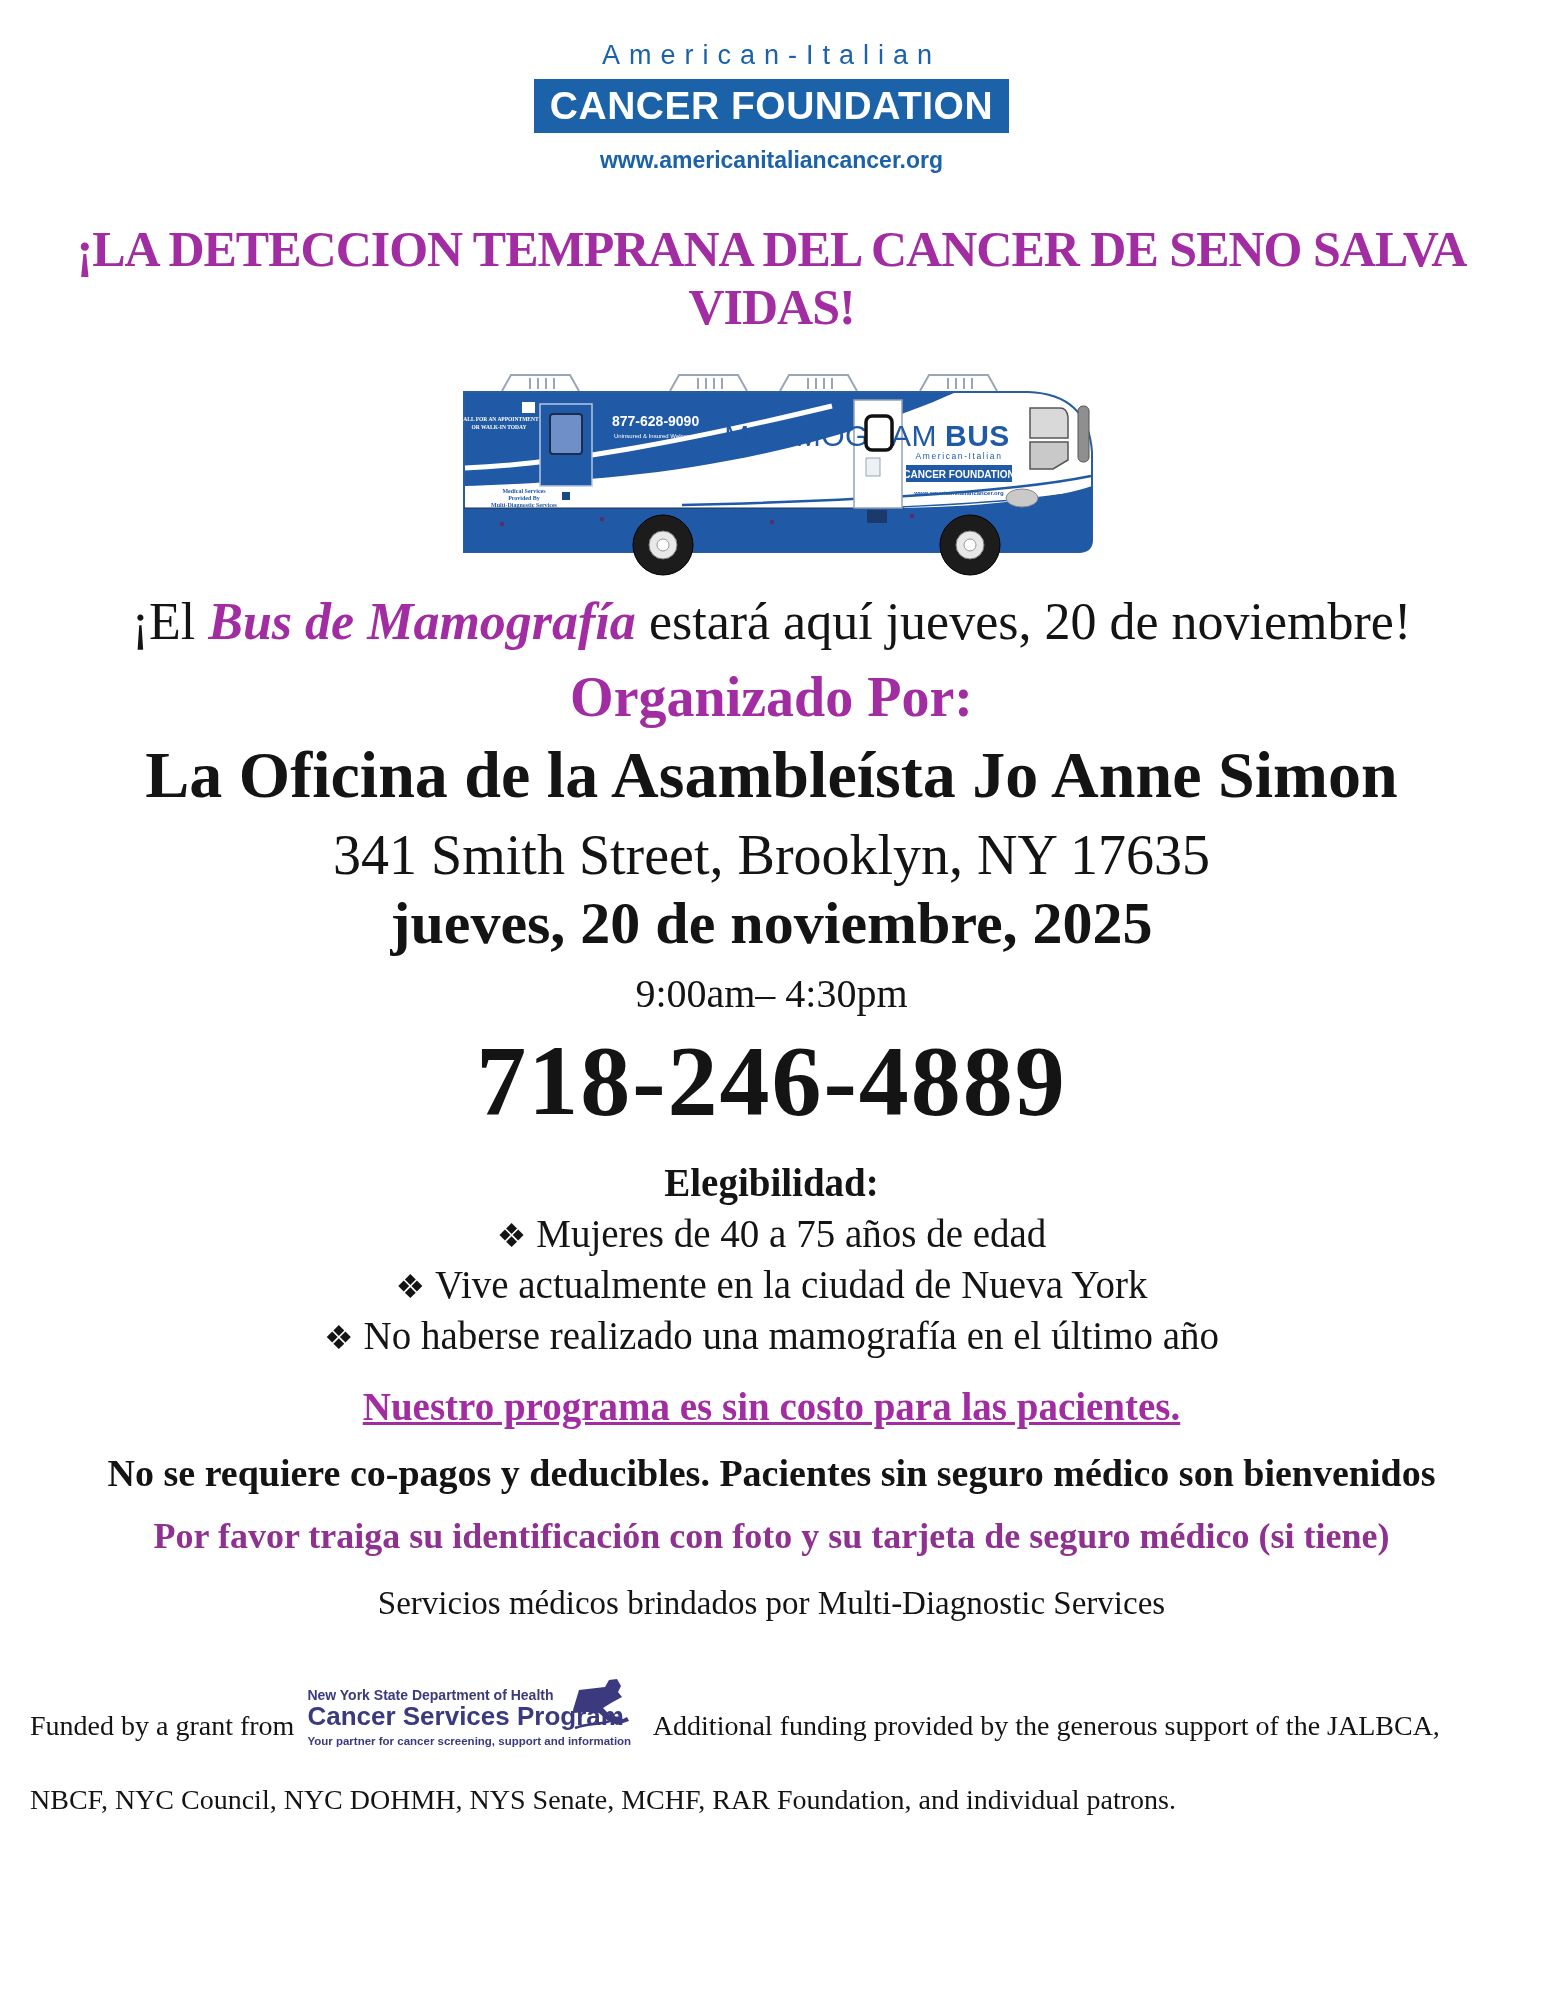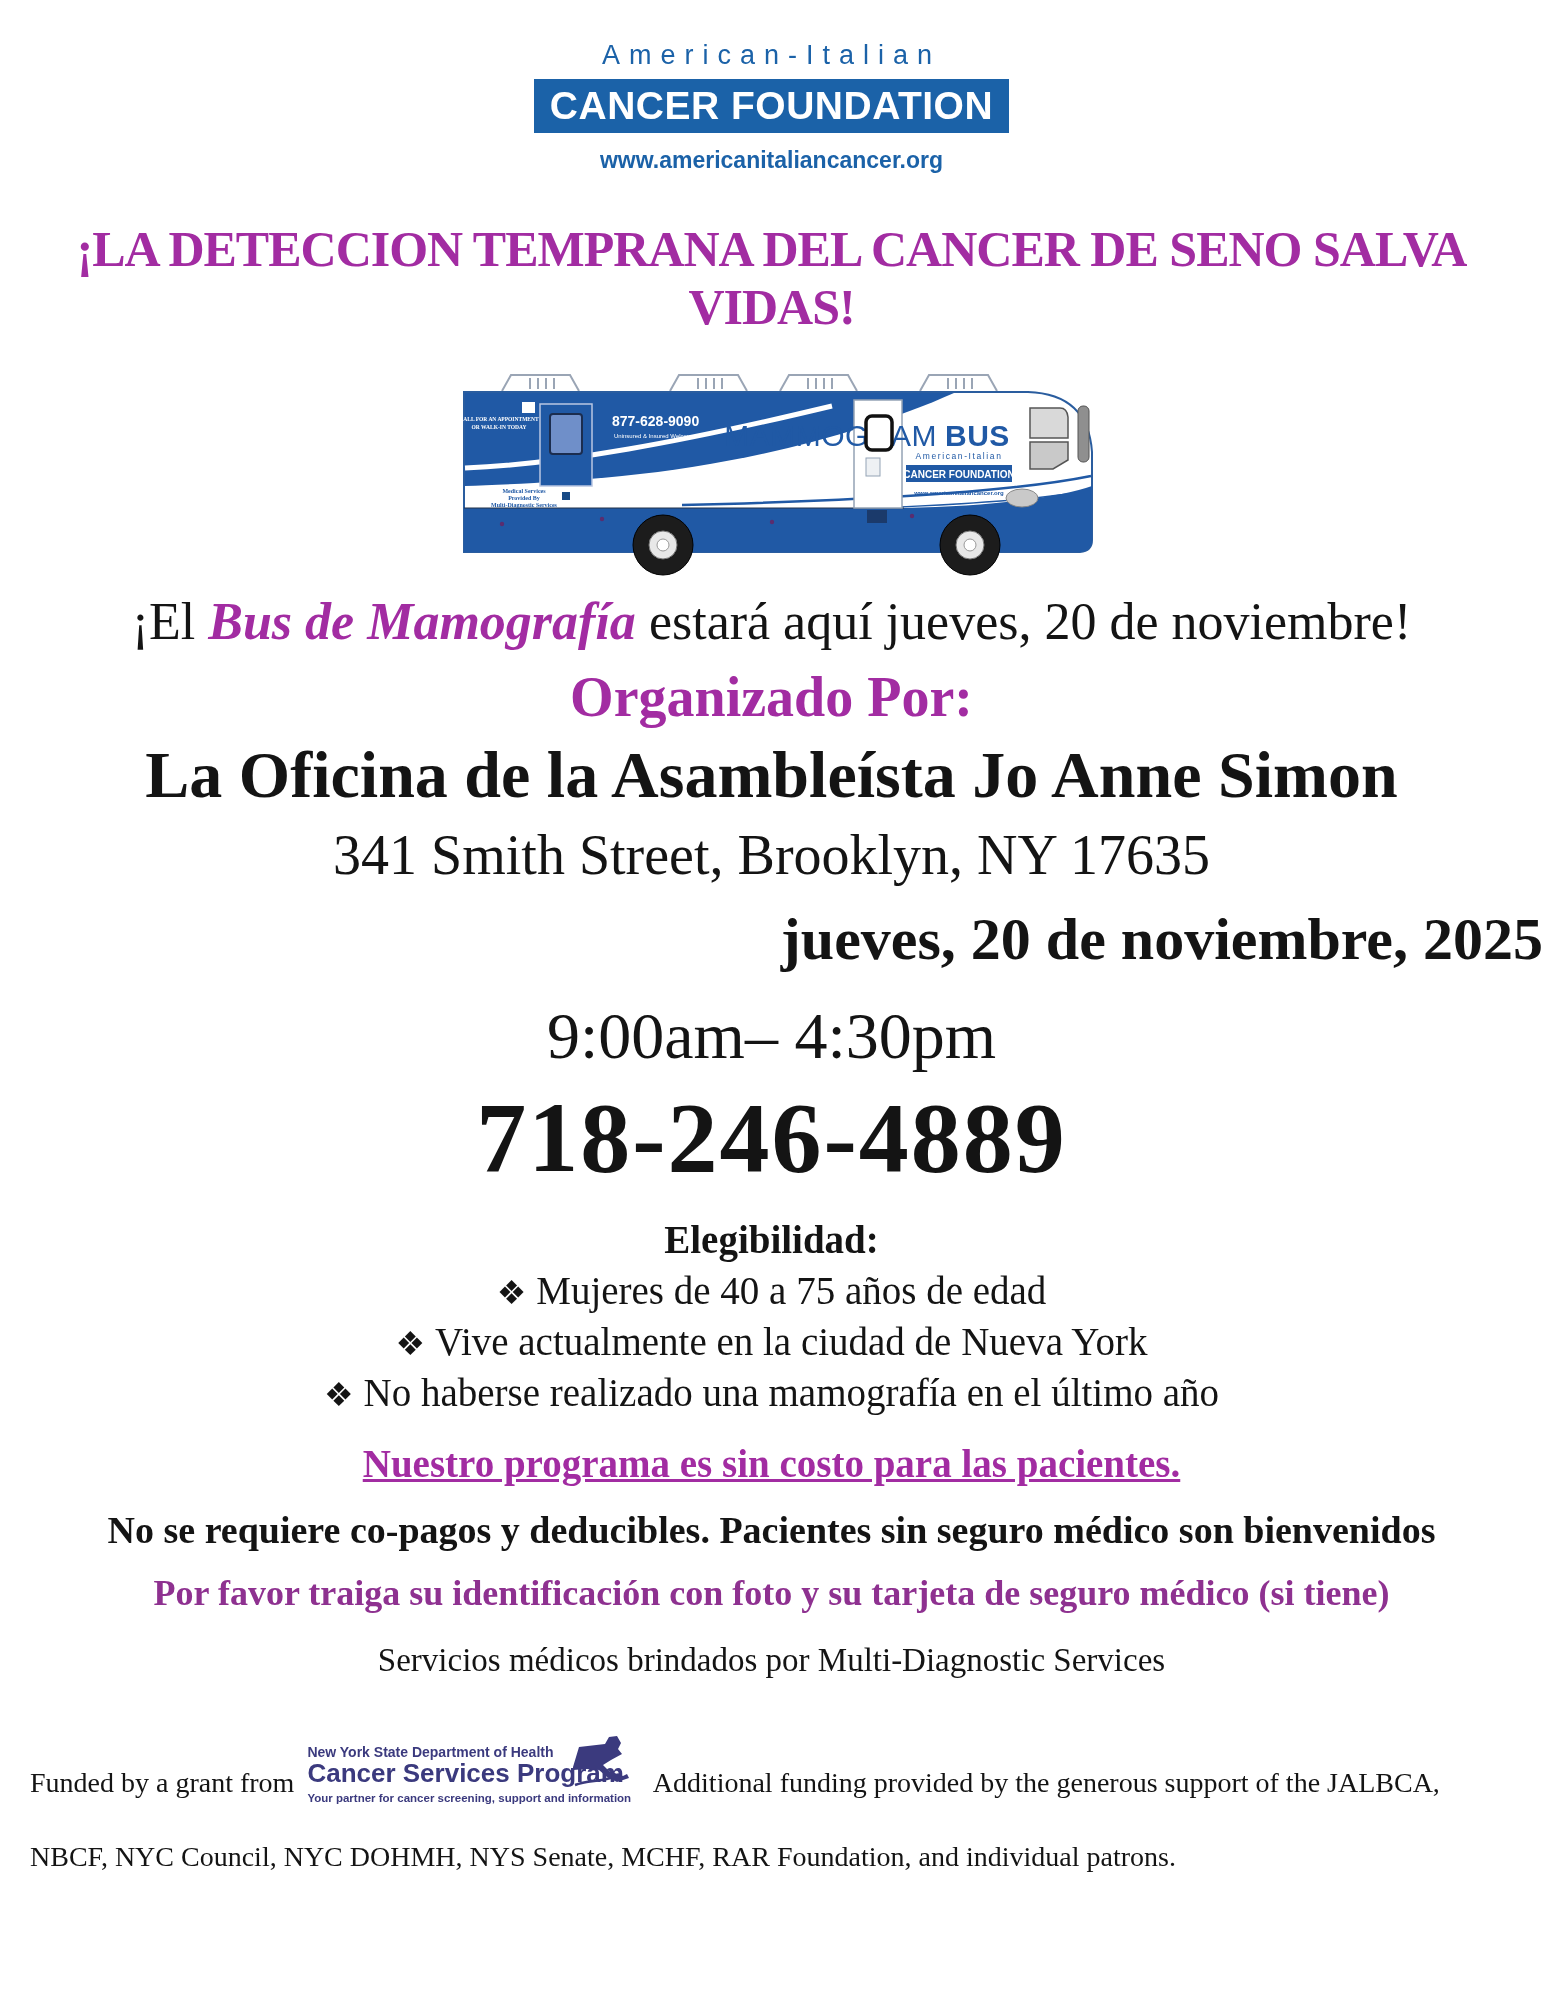--- a/index.html
+++ b/index.html
@@ -23,22 +23,22 @@
 
   
   .headline{margin-top:46px;font-weight:bold;font-size:50px;color:var(--purple);letter-spacing:-1px;}
   .bus-wrap{margin-top:28px;}
   .announce{margin-top:12px;font-size:52px;}
   .announce span{white-space:pre-wrap;}
   .announce .hl{color:var(--purple);font-weight:bold;font-style:italic;}
   .organized{margin-top:14px;font-weight:bold;font-size:56px;color:var(--purple);}
   .host{margin-top:8px;font-weight:bold;font-size:66px;}
   .address{margin-top:10px;font-size:56px;}
-  .date{margin-top:18px;font-weight:bold;font-size:60px;text-align:right;}
-  .time{margin-top:24px;font-size:66px;}
+  .date{margin-top:2px;font-weight:bold;font-size:60px;}
+  .time{margin-top:12px;font-size:40px;}
   .cta{margin-top:14px;font-weight:bold;font-size:50px;color:var(--purple);}
   .phone{margin-top:6px;font-weight:bold;font-size:100px;letter-spacing:2px;}
 
   
   .elig-title{margin-top:22px;font-weight:bold;font-size:39px;}
   .bullet{margin-top:6px;font-size:39px;}
   .bullet .glyph{margin-right:10px;font-size:33px;}
 
   .free{margin-top:26px;font-weight:bold;font-size:39px;color:var(--purple);text-decoration:underline;}
   .copays{margin-top:22px;font-weight:bold;font-size:38px;}

